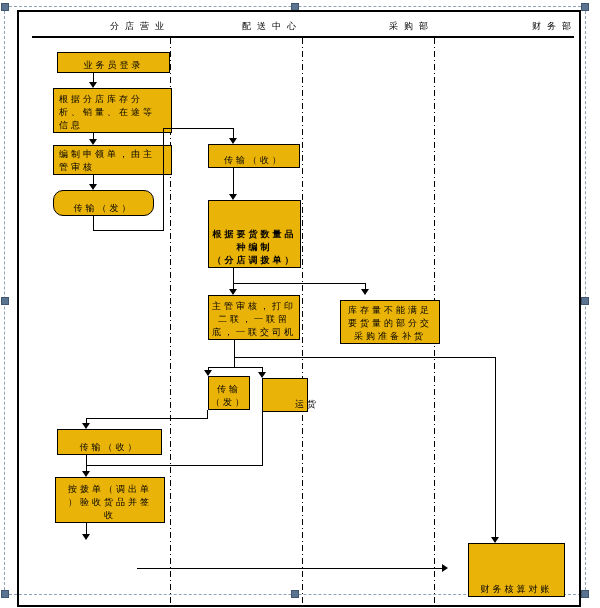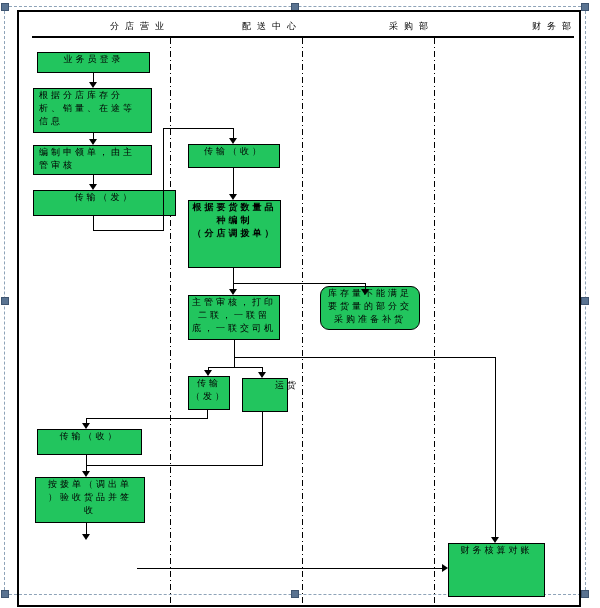--- a/index.html
+++ b/index.html
@@ -10,22 +10,22 @@
   .handle{position:absolute;width:6px;height:6px;background:#5a7391;border:1px solid #3f5570;}
   
   .frame{position:absolute;left:17px;top:10px;width:560px;height:593px;border:2px solid #000;}
   
   .lane-label{position:absolute;top:19px;height:14px;font-size:9px;letter-spacing:6px;
               text-align:right;line-height:14px;}
   .head-rule{position:absolute;left:32px;top:36px;width:542px;height:2px;background:#000;}
   .lane-sep{position:absolute;top:38px;width:1px;height:565px;
             background:repeating-linear-gradient(to bottom,#000 0 6px,transparent 6px 9px,#000 9px 10px,transparent 10px 13px);}
   
-  .node{position:absolute;border:1px solid #000;background:#22c55e;font-size:9px;letter-spacing:3px;
-        line-height:13px;display:flex;flex-direction:column;justify-content:flex-start;box-sizing:border-box;}
+  .node{position:absolute;border:1px solid #000;background:#eab308;font-size:9px;letter-spacing:3px;
+        line-height:13px;display:flex;flex-direction:column;justify-content:flex-end;box-sizing:border-box;margin-left:20px;}
   .node .ln{white-space:nowrap;}
   .c{text-align:center;align-items:center;}
   .l{text-align:left;padding-left:5px;padding-right:0;}
   
   .vl{position:absolute;width:1px;background:#000;}
   .hl{position:absolute;height:1px;background:#000;}
   .ad{position:absolute;width:0;height:0;border-left:4px solid transparent;
       border-right:4px solid transparent;border-top:6px solid #000;}
   .ar{position:absolute;width:0;height:0;border-top:4px solid transparent;
       border-bottom:4px solid transparent;border-left:6px solid #000;}
@@ -67,21 +67,21 @@
   </div>
   <div class="node l" style="left:33px;top:88px;width:119px;height:45px;">
     <div class="ln">根据分店库存分</div>
     <div class="ln">析、销量、在途等</div>
     <div class="ln">信息</div>
   </div>
   <div class="node l" style="left:33px;top:145px;width:119px;height:30px;">
     <div class="ln">编制申领单，由主</div>
     <div class="ln">管审核</div>
   </div>
-  <div class="node c" style="left:33px;top:190px;width:143px;height:26px;">
+  <div class="node c" style="left:33px;top:190px;width:101px;height:26px;border-radius:10px;">
     <div class="ln">传输（发）</div>
   </div>
   <div class="node c" style="left:37px;top:429px;width:105px;height:26px;">
     <div class="ln">传输（收）</div>
   </div>
   <div class="node c" style="left:35px;top:477px;width:110px;height:46px;">
     <div class="ln">按拨单（调出单</div>
     <div class="ln">）验收货品并签</div>
     <div class="ln">收</div>
   </div>
@@ -101,21 +101,21 @@
     <div class="ln">底，一联交司机</div>
   </div>
   <div class="node c" style="left:188px;top:376px;width:42px;height:34px;">
     <div class="ln">传输</div>
     <div class="ln">（发）</div>
   </div>
   <div class="node c" style="left:242px;top:378px;width:41px;height:34px;padding-left:44px;">
     <div class="ln">运货</div>
   </div>
 
-  <div class="node c" style="left:320px;top:286px;width:100px;height:44px;border-radius:9px;">
+  <div class="node c" style="left:320px;top:300px;width:100px;height:44px;">
     <div class="ln">库存量不能满足</div>
     <div class="ln">要货量的部分交</div>
     <div class="ln">采购准备补货</div>
   </div>
 
   <div class="node c" style="left:448px;top:543px;width:97px;height:54px;">
     <div class="ln">财务核算对账</div>
   </div>
 
   <div class="vl" style="left:93px;top:73px;height:9px;"></div>

